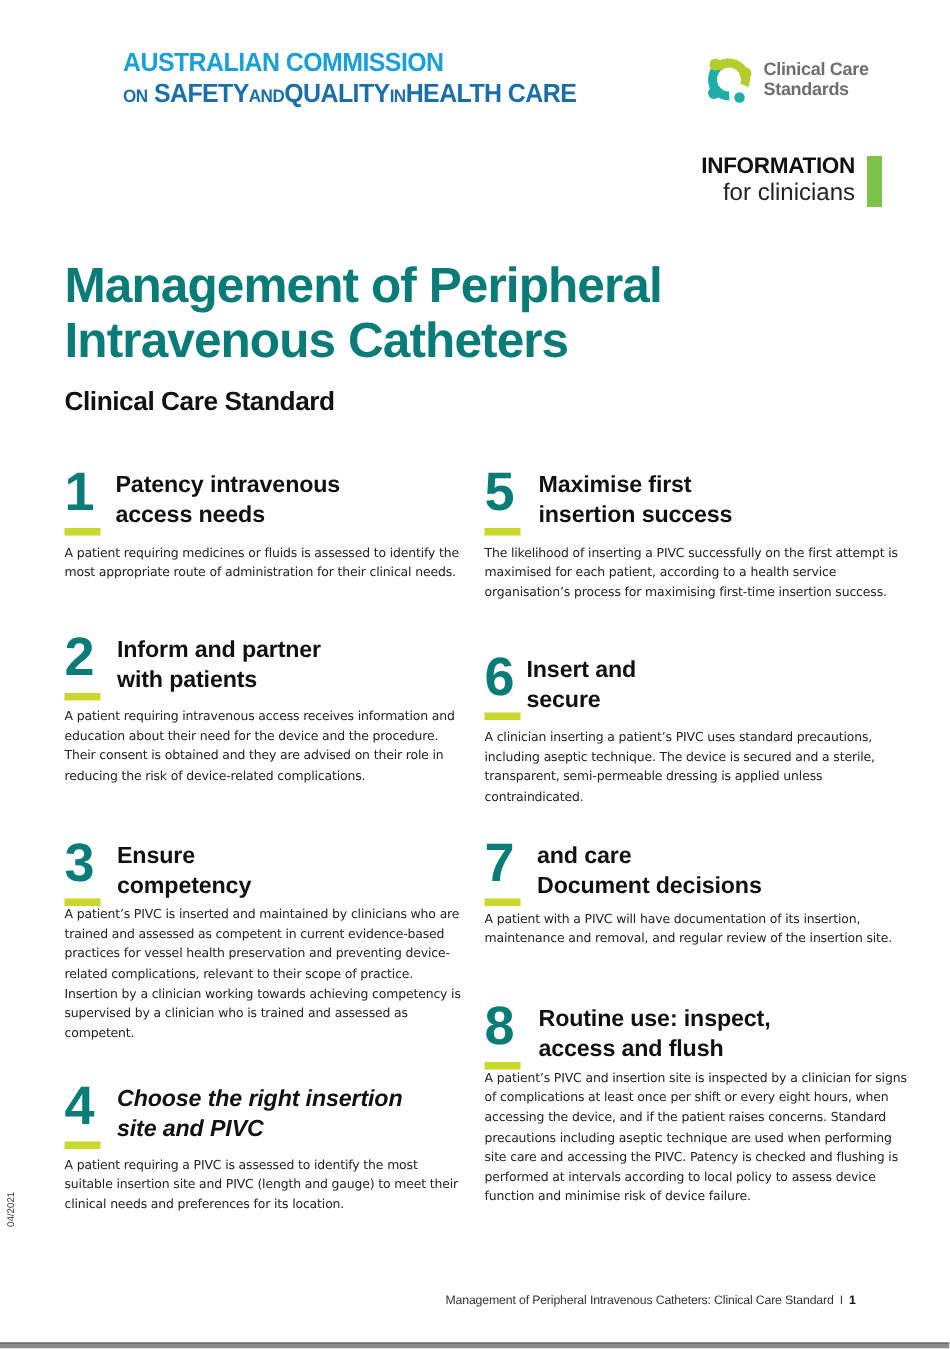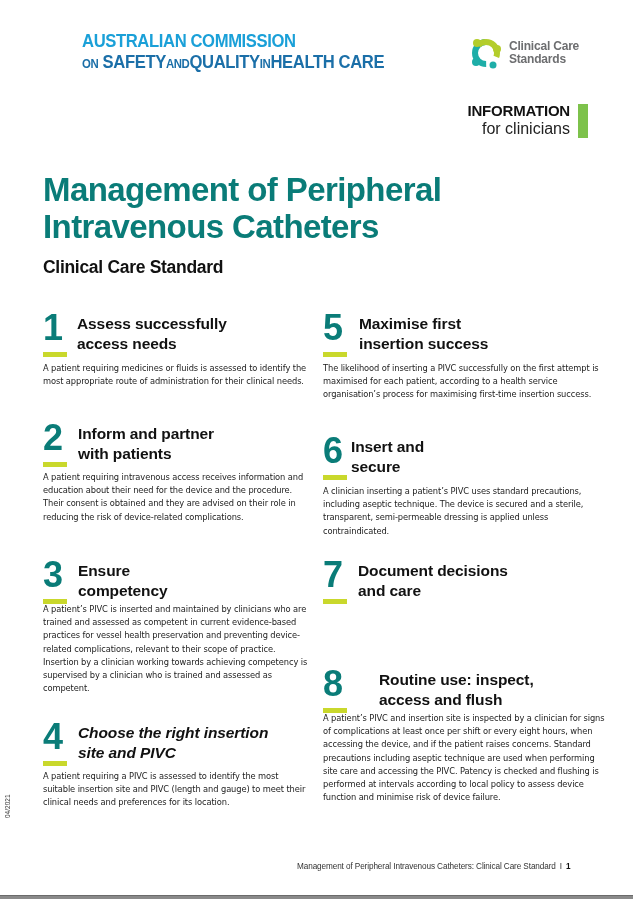--- a/index.html
+++ b/index.html
@@ -78,21 +78,21 @@
     <div>Management of Peripheral</div>
     <div>Intravenous Catheters</div>
   </div>
   <div class="subtitle">Clinical Care Standard</div>
 
   <div class="std" style="left:43px; top:314px;">
     <div class="head">
       <div class="num">1</div>
       <div class="num-bar"></div>
       <div class="heading">
-        <div>Assess successfully</div>
+        <div>Patency intravenous</div>
         <div>access needs</div>
       </div>
     </div>
     <div class="body" style="top:48px;">A patient requiring medicines or fluids is assessed to identify the most appropriate route of administration for their clinical needs.</div>
   </div>
 
   <div class="std" style="left:43px; top:424px;">
     <div class="head">
       <div class="num">2</div>
       <div class="num-bar"></div>
@@ -150,31 +150,32 @@
       </div>
     </div>
     <div class="body" style="top:48px; width:280px;">A clinician inserting a patient’s PIVC uses standard precautions, including aseptic technique. The device is secured and a sterile, transparent, semi-permeable dressing is applied unless contraindicated.</div>
   </div>
 
   <div class="std" style="left:323px; top:561px; width:280px;">
     <div class="head">
       <div class="num">7</div>
       <div class="num-bar"></div>
       <div class="heading" style="left:35px;">
+        <div>and care</div>
         <div>Document decisions</div>
-        <div>and care</div>
       </div>
     </div>
+    <div class="body" style="top:45px; width:280px;">A patient with a PIVC will have documentation of its insertion, maintenance and removal, and regular review of the insertion site.</div>
   </div>
 
   <div class="std" style="left:323px; top:670px; width:285px;">
     <div class="head">
       <div class="num">8</div>
       <div class="num-bar"></div>
-      <div class="heading" style="left:36px;margin-left:20px;">
+      <div class="heading" style="left:36px;">
         <div>Routine use: inspect,</div>
         <div>access and flush</div>
       </div>
     </div>
     <div class="body" style="top:42px; width:285px;">A patient’s PIVC and insertion site is inspected by a clinician for signs of complications at least once per shift or every eight hours, when accessing the device, and if the patient raises concerns. Standard precautions including aseptic technique are used when performing site care and accessing the PIVC. Patency is checked and flushing is performed at intervals according to local policy to assess device function and minimise risk of device failure.</div>
   </div>
 
   <div class="date-vertical">04/2021</div>
 
   <div class="footer">

